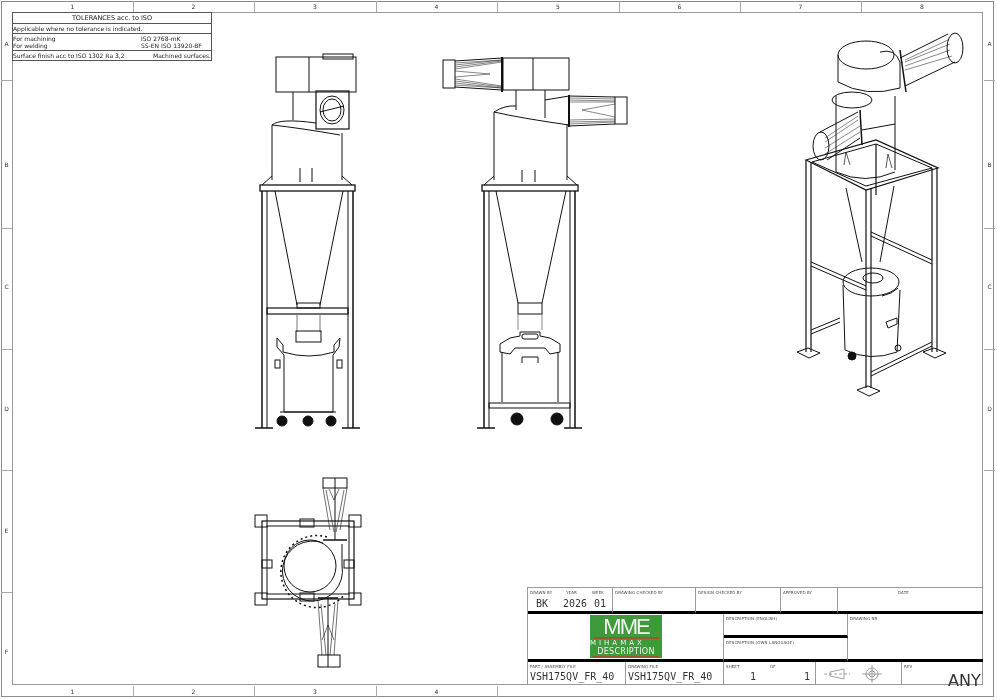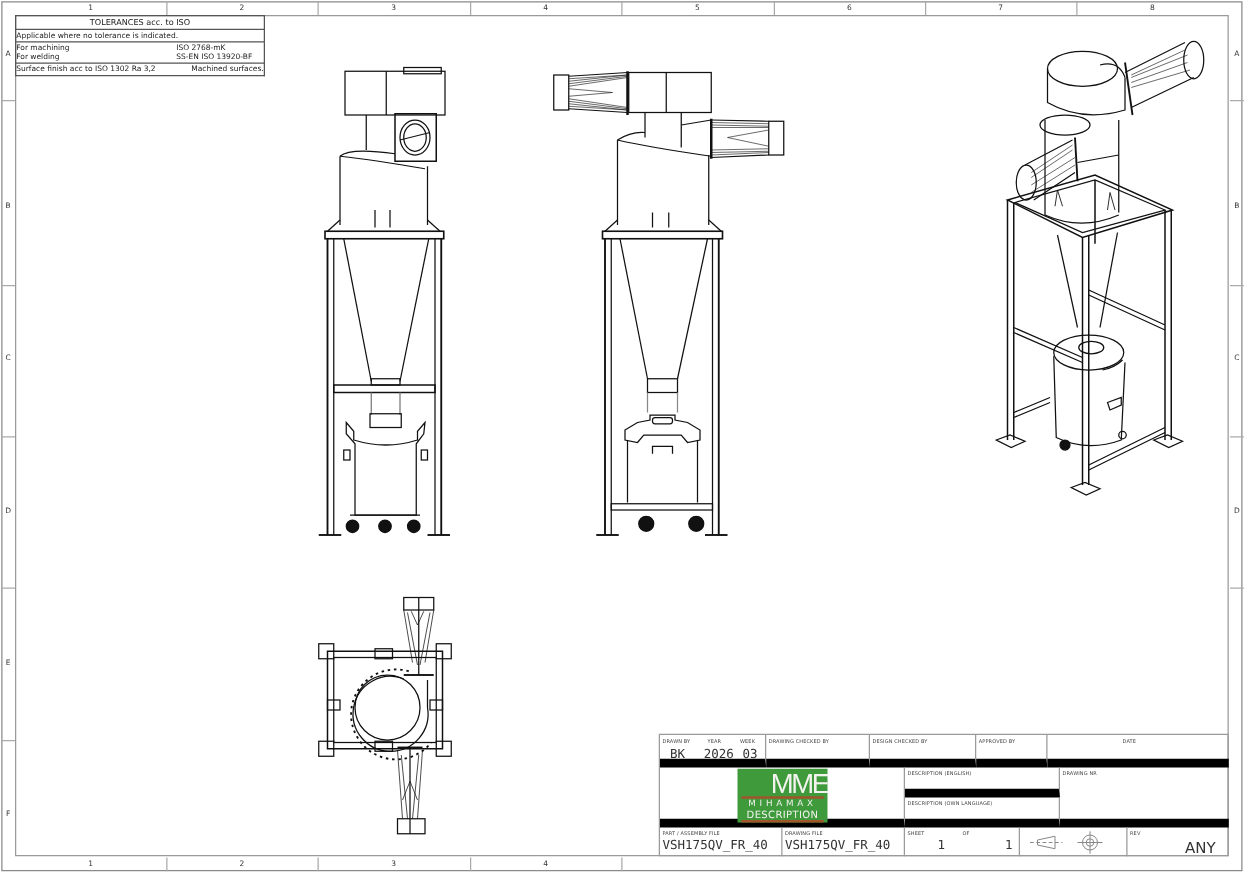--- a/index.html
+++ b/index.html
@@ -11,27 +11,27 @@
   .zone-v { position:absolute; width:11px; font-size:6px; text-align:center; color:#333; }
   .tick-v { position:absolute; width:1px; background:#aaa; height:11px; }
   .tick-h { position:absolute; height:1px; background:#aaa; width:11px; }
 
   .tol { position:absolute; left:12px; top:12px; width:200px; font-size:6px; color:#222; }
   .tol .row { border:1px solid #555; border-top:none; box-sizing:border-box; padding:1px 0; }
   .tol .row:first-child { border-top:1px solid #555; text-align:center; font-size:6.5px; }
   .tol .two { display:flex; justify-content:space-between; line-height:7px; }
 
   .tb { position:absolute; left:527px; top:587px; width:456px; height:98px; border:1px solid #9a9a9a; box-sizing:border-box; font-size:4px; color:#333; }
-  .cell { position:absolute; box-sizing:border-box; border-right:1px solid #9a9a9a; border-bottom:7px solid #000000; }
+  .cell { position:absolute; box-sizing:border-box; border-right:1px solid #9a9a9a; border-bottom:3px solid #000000; }
   .cap { position:absolute; left:2px; top:2px; font-size:4px; letter-spacing:0.1px; color:#444; white-space:nowrap; }
   .val { position:absolute; font-family:"DejaVu Sans Mono", monospace; color:#333; }
   .logo { position:absolute; left:590px; top:615px; width:72px; height:43px; background:#3f9a3c; }
-  .logo .mme { position:absolute; left:0; top:1px; width:72px; text-align:right; color:#f2f2ee; font-family:"Liberation Sans", sans-serif; font-weight:normal; font-size:22px; letter-spacing:-2px; line-height:22px; }
+  .logo .mme { position:absolute; left:0; top:1px; width:72px; text-align:center; color:#f2f2ee; font-family:"Liberation Sans", sans-serif; font-weight:normal; font-size:22px; letter-spacing:-2px; line-height:22px; }
   .logo .bar { position:absolute; left:3px; width:66px; height:2px; background:#a0552b; }
-  .logo .l1 { position:absolute; left:0; top:24px; width:72px; text-align:center; color:#f2f2ee; font-size:7px; letter-spacing:3px; line-height:8px; }
+  .logo .l1 { position:absolute; left:0; top:24px; width:72px; text-align:left; color:#f2f2ee; font-size:7px; letter-spacing:3px; line-height:8px; }
   .logo .l2 { position:absolute; left:0; top:32px; width:72px; text-align:center; color:#f2f2ee; font-size:8px; letter-spacing:0.3px; line-height:9px; }
   svg { position:absolute; overflow:visible; }
 </style>
 </head>
 <body>
 
 <div class="sheet">
   <div class="frame-outer"></div>
   <div class="frame-inner"></div>
 
@@ -298,21 +298,21 @@
 </svg>
 
 <div class="tb">
 
   <div class="cell" style="left:0;top:0;width:85px;height:26px">
     <span class="cap">DRAWN BY</span>
     <span class="cap" style="left:38px">YEAR</span>
     <span class="cap" style="left:64px">WEEK</span>
     <span class="val" style="left:8px;top:10px;font-size:10px">BK</span>
     <span class="val" style="left:35px;top:10px;font-size:10px">2026</span>
-    <span class="val" style="left:66px;top:10px;font-size:10px">03</span>
+    <span class="val" style="left:66px;top:10px;font-size:10px">01</span>
   </div>
   <div class="cell" style="left:85px;top:0;width:83px;height:26px">
     <span class="cap">DRAWING CHECKED BY</span>
   </div>
   <div class="cell" style="left:168px;top:0;width:85px;height:26px">
     <span class="cap">DESIGN CHECKED BY</span>
   </div>
   <div class="cell" style="left:253px;top:0;width:57px;height:26px">
     <span class="cap">APPROVED BY</span>
   </div>
@@ -350,21 +350,21 @@
       <path d="M10 8 L24 5 L24 15 L10 12 Z"></path>
       <line x1="4" y1="10" x2="30" y2="10" stroke-dasharray="3 2"></line>
       <circle cx="52" cy="10" r="6"></circle>
       <circle cx="52" cy="10" r="3"></circle>
       <line x1="42" y1="10" x2="62" y2="10"></line>
       <line x1="52" y1="1" x2="52" y2="19"></line>
     </svg>
   </div>
   <div class="cell" style="left:374px;top:74px;width:82px;height:23px;border-bottom:none;border-right:none">
     <span class="cap">REV</span>
-    <span class="val" style="left:46px;top:9px;font-size:12px;font-family:'DejaVu Sans',sans-serif">ANY</span>
+    <span class="val" style="left:46px;top:9px;font-size:16px;font-family:'DejaVu Sans',sans-serif">ANY</span>
   </div>
 </div>
 
 <div class="logo">
   <div class="mme">MME</div>
   <div class="bar" style="top:22px"></div>
   <div class="l1">MIHAMAX</div>
   <div class="l2">DESCRIPTION</div>
   <div class="bar" style="top:41px"></div>
 </div>

